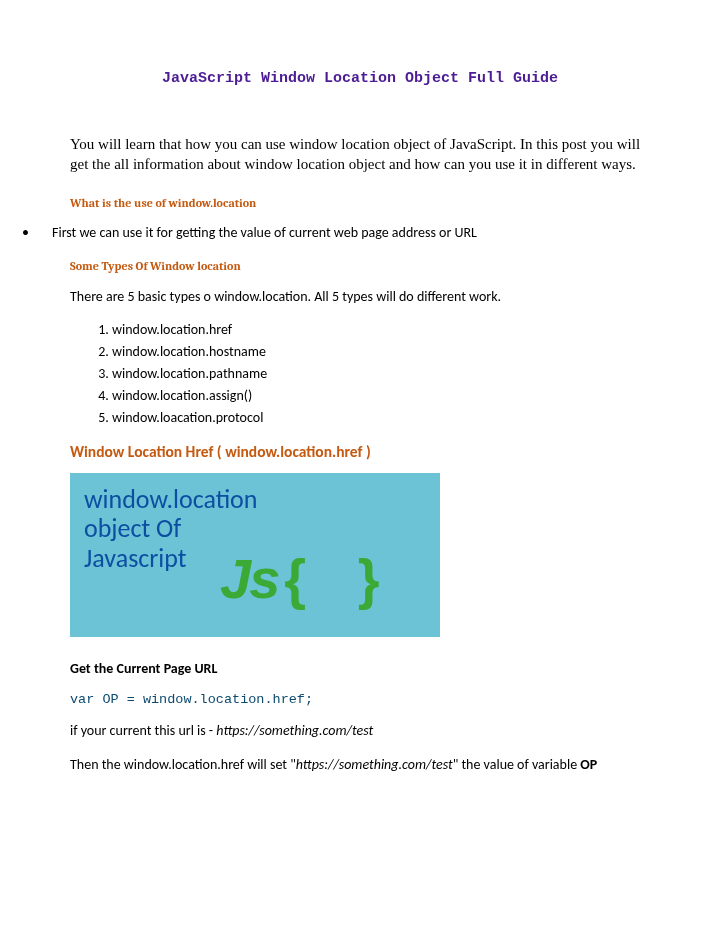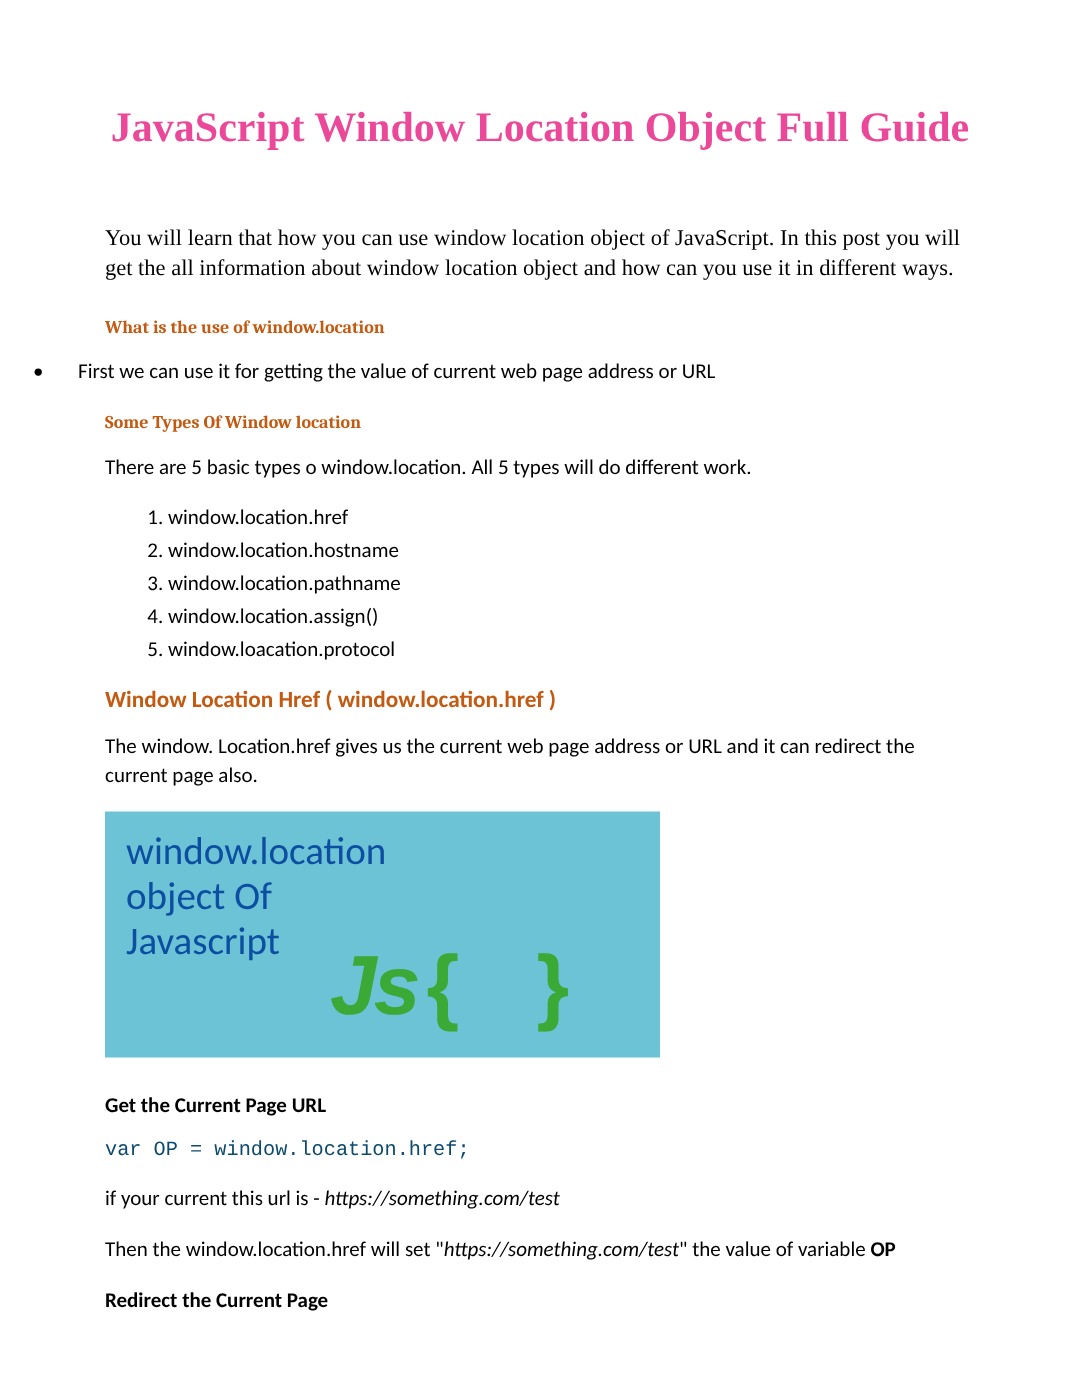--- a/index.html
+++ b/index.html
@@ -6,25 +6,25 @@
     margin: 0;
     padding: 0;
     background: #fff;
     font-family: Calibri, Arial, sans-serif;
     width: 720px;
   }
   .page {
     padding: 70px 70px 40px 70px;
   }
   h1.title {
-    font-family: Liberation Serif, serif;
+    font-family: Liberation Mono, monospace;
     font-weight: bold;
-    font-size: 28px;
+    font-size: 15px;
     text-align: center;
-    color: #ec4899;
+    color: #4c1d95;
     margin: 0 0 48px 0;
   }
   p.intro {
     font-family: Georgia, 'Times New Roman', serif;
     font-size: 15px;
     color: #000;
     margin: 0 0 22px 0;
     line-height: 1.3;
   }
   h2.section {
@@ -91,21 +91,21 @@
   .banner-text {
     font-family: Calibri, Arial, sans-serif;
     font-size: 26px;
     line-height: 1.15;
     color: #0b4ea2;
     font-weight: normal;
   }
   .banner-js {
     position: absolute;
     left: 150px;
-    bottom: 16px;
+    bottom: 26px;
     font-family: 'Comic Sans MS', cursive, sans-serif;
     font-size: 56px;
     font-weight: bold;
     font-style: italic;
     color: #3aa935;
     letter-spacing: -2px;
   }
   .banner-brace {
     font-family: Arial, sans-serif;
     font-size: 56px;
@@ -146,21 +146,20 @@
   <ol class="numbered">
     <li>window.location.href</li>
     <li>window.location.hostname</li>
     <li>window.location.pathname</li>
     <li>window.location.assign()</li>
     <li>window.loacation.protocol</li>
   </ol>
 
   <h3 class="subsection">Window Location Href ( window.location.href )</h3>
 
-  <p class="body">The window. Location.href gives us the current web page address or URL and it can redirect the current page also.</p>
 
   <div class="banner">
     <div class="banner-text">
       <span>window.location</span><br>
       <span>object Of</span><br>
       <span>Javascript</span>
     </div>
     <div class="banner-js">
       <span>Js</span><span class="banner-brace">{ }</span>
     </div>
@@ -171,15 +170,14 @@
   <p class="code">var OP = window.location.href;</p>
 
   <p class="body">
     <span>if your current this url is - </span><span class="italic">https://something.com/test</span>
   </p>
 
   <p class="body">
     <span>Then the window.location.href will set "</span><span class="italic">https://something.com/test</span><span>"  the value of variable </span><span class="bold">OP</span>
   </p>
 
-  <p class="body bold">Redirect the Current Page</p>
 
 </div>
 
 </body></html>

